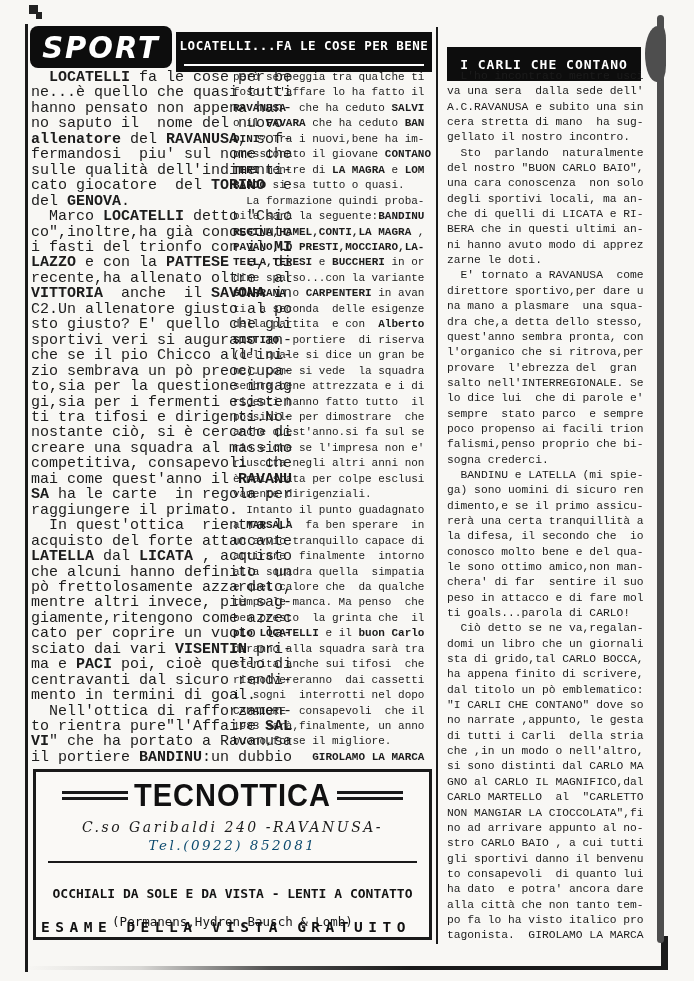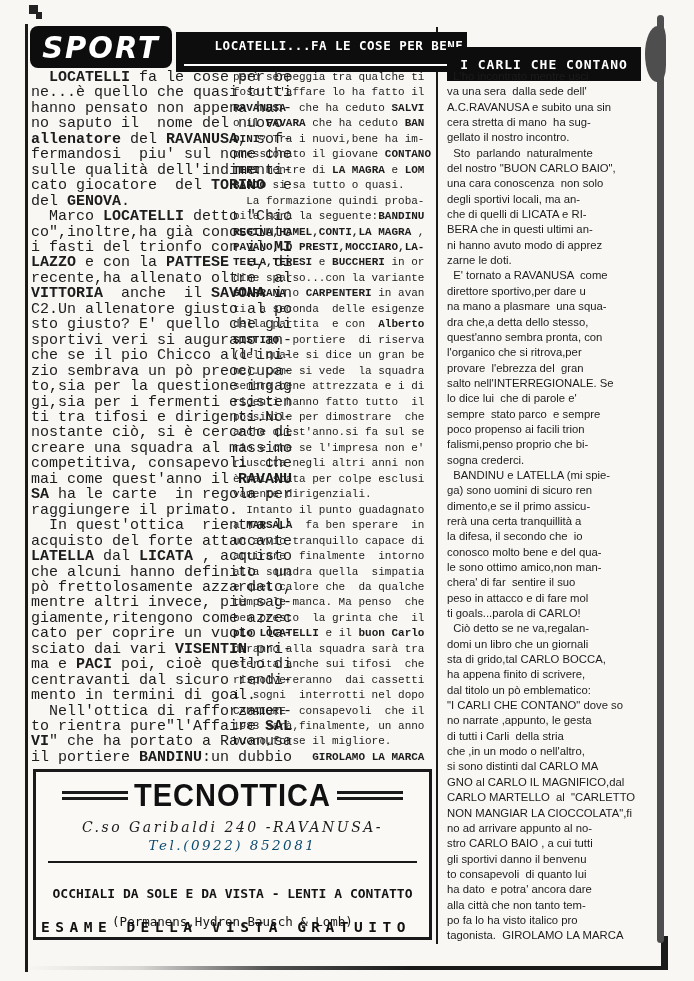--- a/index.html
+++ b/index.html
@@ -32,21 +32,21 @@
     background:#0d0d0d;border-radius:8px;
     display:flex;align-items:center;justify-content:center;
   }
   .sport-text{
     color:#ffffff;font-family:"DejaVu Sans", sans-serif;
     font-weight:800;font-style:italic;font-size:29px;letter-spacing:2px;
     transform:scaleY(1.05);
   }
   .headline-bar{
     position:absolute;left:176px;top:32px;width:256px;height:40px;
-    background:#0d0d0d;color:#fff;padding-left:35px;
+    background:#0d0d0d;color:#fff;
   }
   .headline-text{
     text-align:center;padding-top:6px;
     font-family:"DejaVu Sans Mono", monospace;font-weight:700;font-size:12.5px;
     letter-spacing:0.5px;white-space:nowrap;
   }
   .headline-rule{position:absolute;left:8px;right:8px;bottom:6px;height:2px;background:#fff;}
   .right-header-bar{
     position:absolute;left:447px;top:27px;width:194px;height:34px;
     background:#0d0d0d;color:#fff;
@@ -61,21 +61,21 @@
   .col-left{
     left:31px;top:70px;width:200px;
     font-family:"Liberation Mono", monospace;font-size:15px;line-height:15.45px;
   }
   .col-mid{
     left:233px;top:70px;width:202px;
     font-family:"Liberation Mono", monospace;font-size:11px;line-height:15.45px;
   }
   .col-right{
     left:447px;top:69px;width:210px;
-    font-family:Liberation Sans, sans-serif;font-size:11.3px;line-height:15.35px;
+    font-family:Liberation Mono, monospace;font-size:11.3px;line-height:15.35px;
   }
   .col b{font-weight:700;}
 
   
   .ad-box{
     position:absolute;left:33px;top:769px;width:399px;height:171px;
     border:3px solid #1a1a1a;box-sizing:border-box;background:#faf9f6;
   }
   .ad-title-row{margin-top:7px;display:flex;align-items:center;justify-content:center;gap:6px;}
   .dbl-line{width:66px;height:9px;border-top:3px solid #1a1a1a;border-bottom:3px solid #1a1a1a;box-sizing:border-box;}

